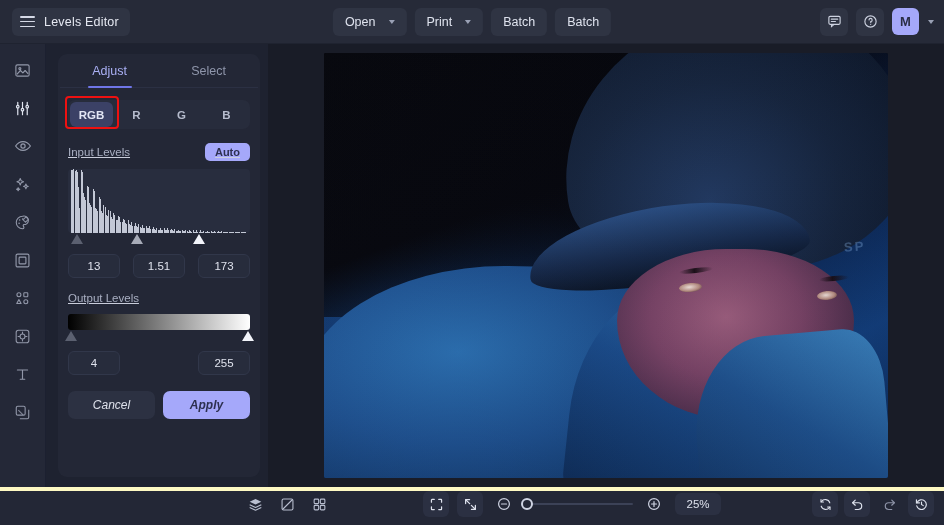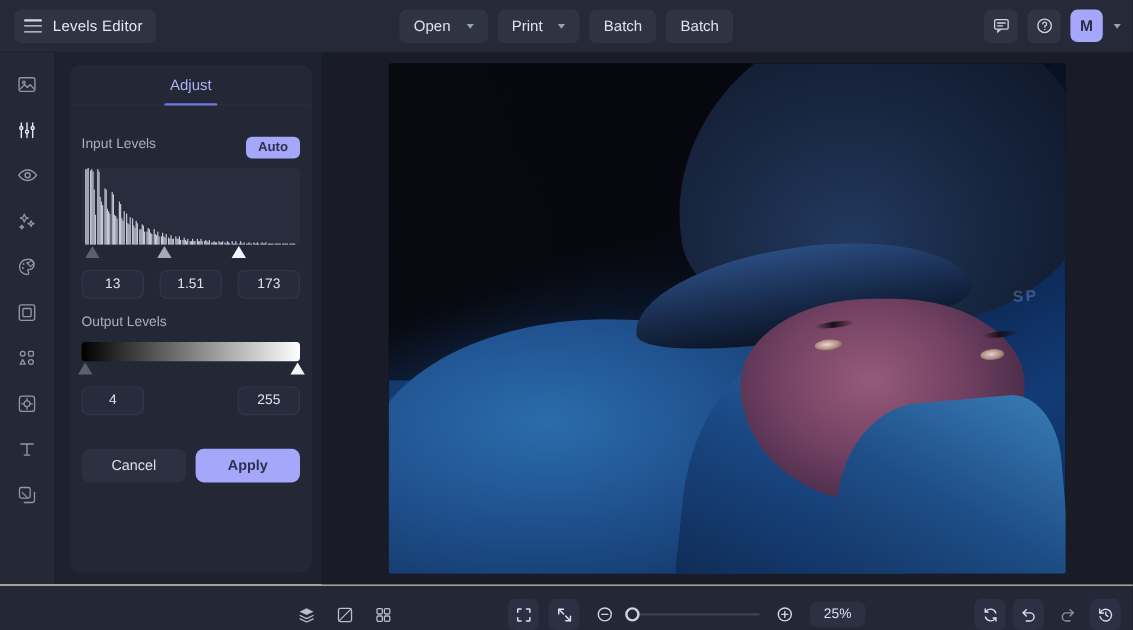--- a/index.html
+++ b/index.html
@@ -125,22 +125,23 @@
     display: flex; align-items: center; justify-content: center;
     font-size: 11.5px; color: #b6bccd; cursor: pointer; font-weight: 600;
   }
   .seg-btn.active { background: #3b4166; color: #e3e6f5; }
   .seg-highlight {
     position: absolute; border: 2px solid #ee1111; border-radius: 4px;
     left: -3px; top: -4px; width: 54px; height: 33px; pointer-events: none;
   }
 
   .sec-head {
-    display: flex; justify-content: space-between;
+    display: flex; align-items: center; justify-content: space-between;
     margin: 14px 0 8px 0;
+    text-decoration: underline;
   }
   .sec-title { font-size: 11.5px; color: #a9afc2; }
   .auto-btn {
     background: #a5a8fa; color: #2d3050; font-size: 11px; font-weight: 600;
     border-radius: 5px; padding: 3px 10px; cursor: pointer;
   }
 
   .hist {
     height: 64px; background: #282d3e; border-radius: 4px;
     display: flex; align-items: flex-end; padding: 0 3px; overflow: hidden;
@@ -165,21 +166,21 @@
     display: flex; align-items: center; justify-content: center;
     font-size: 11.5px; color: #dfe2ed; cursor: text;
   }
 
   .gradbar {
     height: 16px; border-radius: 3px; margin-top: 2px;
     background: linear-gradient(to right, #000000, #ffffff);
   }
   .oslider { position: relative; height: 14px; margin-top: 1px; }
 
-  .btn-row { display: flex; gap: 8px; margin-top: 28px; }
+  .btn-row { display: flex; gap: 8px; margin-top: 16px; font-style: italic; }
   .btn {
     flex: 1; height: 28px; border-radius: 7px;
     display: flex; align-items: center; justify-content: center;
     font-size: 12px; cursor: pointer;
   }
   .btn.cancel { background: #2c3142; color: #dde0ea; }
   .btn.apply  { background: #a5a8fa; color: #2d3050; font-weight: 600; }
 
   
   .canvas-wrap {
@@ -262,22 +263,22 @@
     color: rgba(150,195,245,.33); font-size: 13px; font-weight: 700;
     letter-spacing: 2px; line-height: 14px; transform: rotate(-4deg);
     text-align: right; pointer-events: none;
   }
   .ph-grain { position: absolute; inset: 0; background: linear-gradient(120deg, rgba(255,255,255,.015), rgba(0,0,0,.08)); }
 
   
   .bottombar {
     height: 38px; flex: 0 0 38px;
     background: #21real; 
-    display: flex; align-items: flex-end; padding: 0 10px;
-    border-top: 1px solid #fef9c3;
+    display: flex; align-items: flex-start; padding: 0 10px;
+    border-top: 4px solid #fef9c3;
     gap: 29px;
   }
   .bottombar { background: #22out; }
   .bottombar { background: #232736; }
   .bb-left { display: flex; gap: 6px; margin-left: 232px; }
   .bb-center { display: flex; align-items: center; gap: 8px; margin: 0 auto; }
   .bb-right { display: flex; gap: 6px; }
   .bbtn {
     width: 26px; height: 26px; border-radius: 6px;
     display: flex; align-items: center; justify-content: center; cursor: pointer;
@@ -419,24 +420,32 @@
         </svg>
       </div>
     </div>
 
     <div class="panel">
       <div class="panel-card">
 
 
         <div class="tabs">
           <div class="tab active">Adjust</div>
+          <div class="tab">Select</div>
         </div>
 
         <div class="panel-body">
 
+          <div class="seg">
+            <div class="seg-btn active">RGB</div>
+            <div class="seg-btn">R</div>
+            <div class="seg-btn">G</div>
+            <div class="seg-btn">B</div>
+            <div class="seg-highlight"></div>
+          </div>
 
           <div class="sec-head">
             <span class="sec-title">Input Levels</span>
             <span class="auto-btn">Auto</span>
           </div>
 
           <div class="hist" id="histogram">
               <i style="height: 98.9691%;"></i>
               <i style="height: 97.9381%;"></i>
               <i style="height: 100%;"></i>

